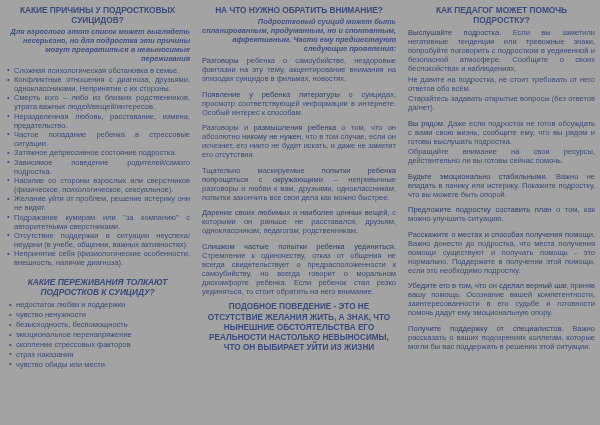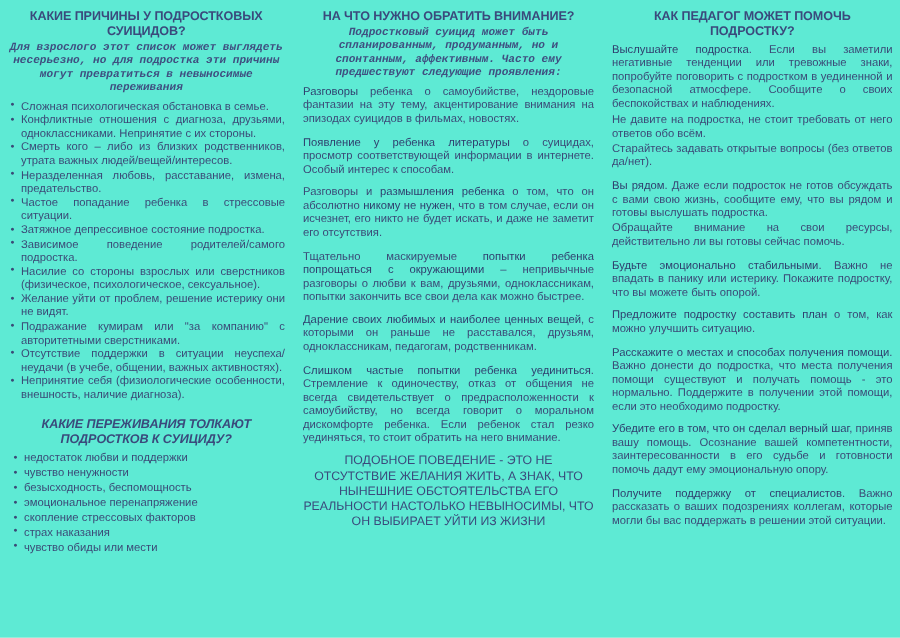--- a/index.html
+++ b/index.html
@@ -14,21 +14,21 @@
     font-family: "Liberation Sans", sans-serif;
     color: #3b4a77;
   }
   .poster {
     width: 600px;
     height: 425px;
     box-sizing: border-box;
     display: flex;
     flex-direction: row;
     align-items: flex-start;
-    background: #5eead4;
+    background: #a3a3a3;
     padding: 3px 0 0 0;
   }
   .col {
     box-sizing: border-box;
     height: 422px;
     overflow: hidden;
   }
   .col-1 { width: 196px; padding: 0 6px 0 5px; }
   .col-2 { width: 206px; padding: 0 6px 0 6px; }
   .col-3 { width: 198px; padding: 0 5px 0 6px; }
@@ -45,24 +45,23 @@
   }
   h2.mid-title {
     margin-top: 9px;
     font-style: italic;
   }
   .intro {
     font-style: italic;
     font-weight: bold;
     font-size: 7.4px;
     line-height: 8.8px;
-    text-align: center;
+    text-align: right;
     margin: 0 0 3px 0;
     color: #3f4f80;
-    font-family: Liberation Mono, monospace;
   }
   ul.bullets {
     list-style: none;
     margin: 0;
     padding: 0;
   }
   ul.bullets li {
     position: relative;
     font-size: 7.5px;
     line-height: 8.9px;
@@ -98,21 +97,21 @@
   p.para.tight {
     margin-bottom: 1.5px;
   }
   p.para b {
     font-weight: normal;
     color: #2f3f6e;
   }
   .callout {
     font-size: 8.2px;
     line-height: 10.2px;
-    font-weight: normal;
+    font-weight: bold;
     text-align: center;
     text-transform: uppercase;
     margin: 5px 0 0 0;
     color: #3a4a7c;
   }
 </style>
 </head>
 <body>
 
 <div class="poster">

